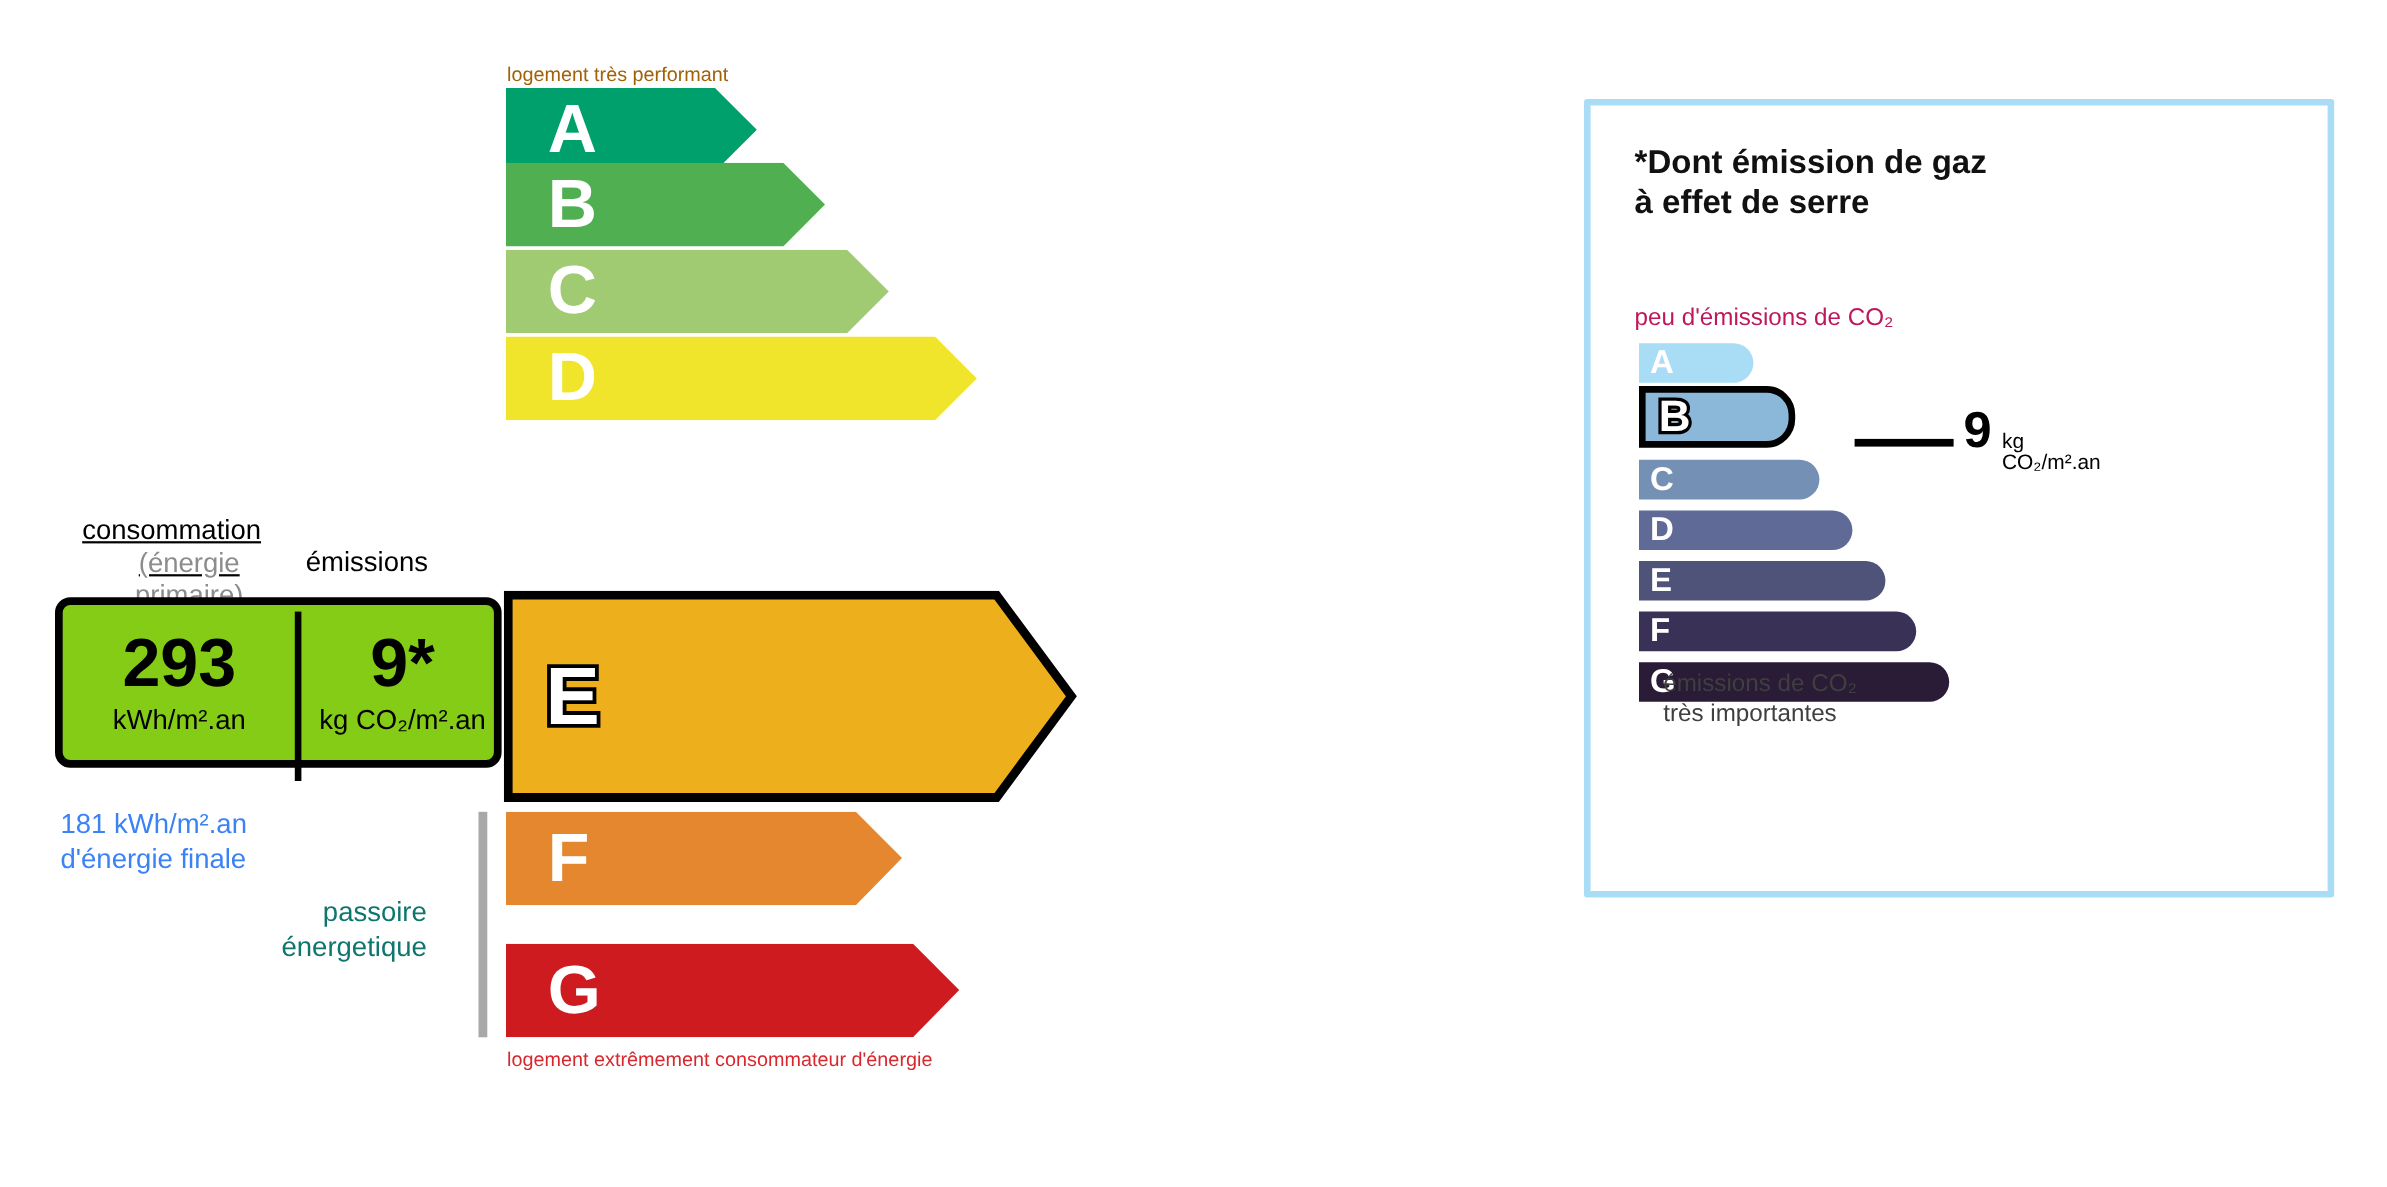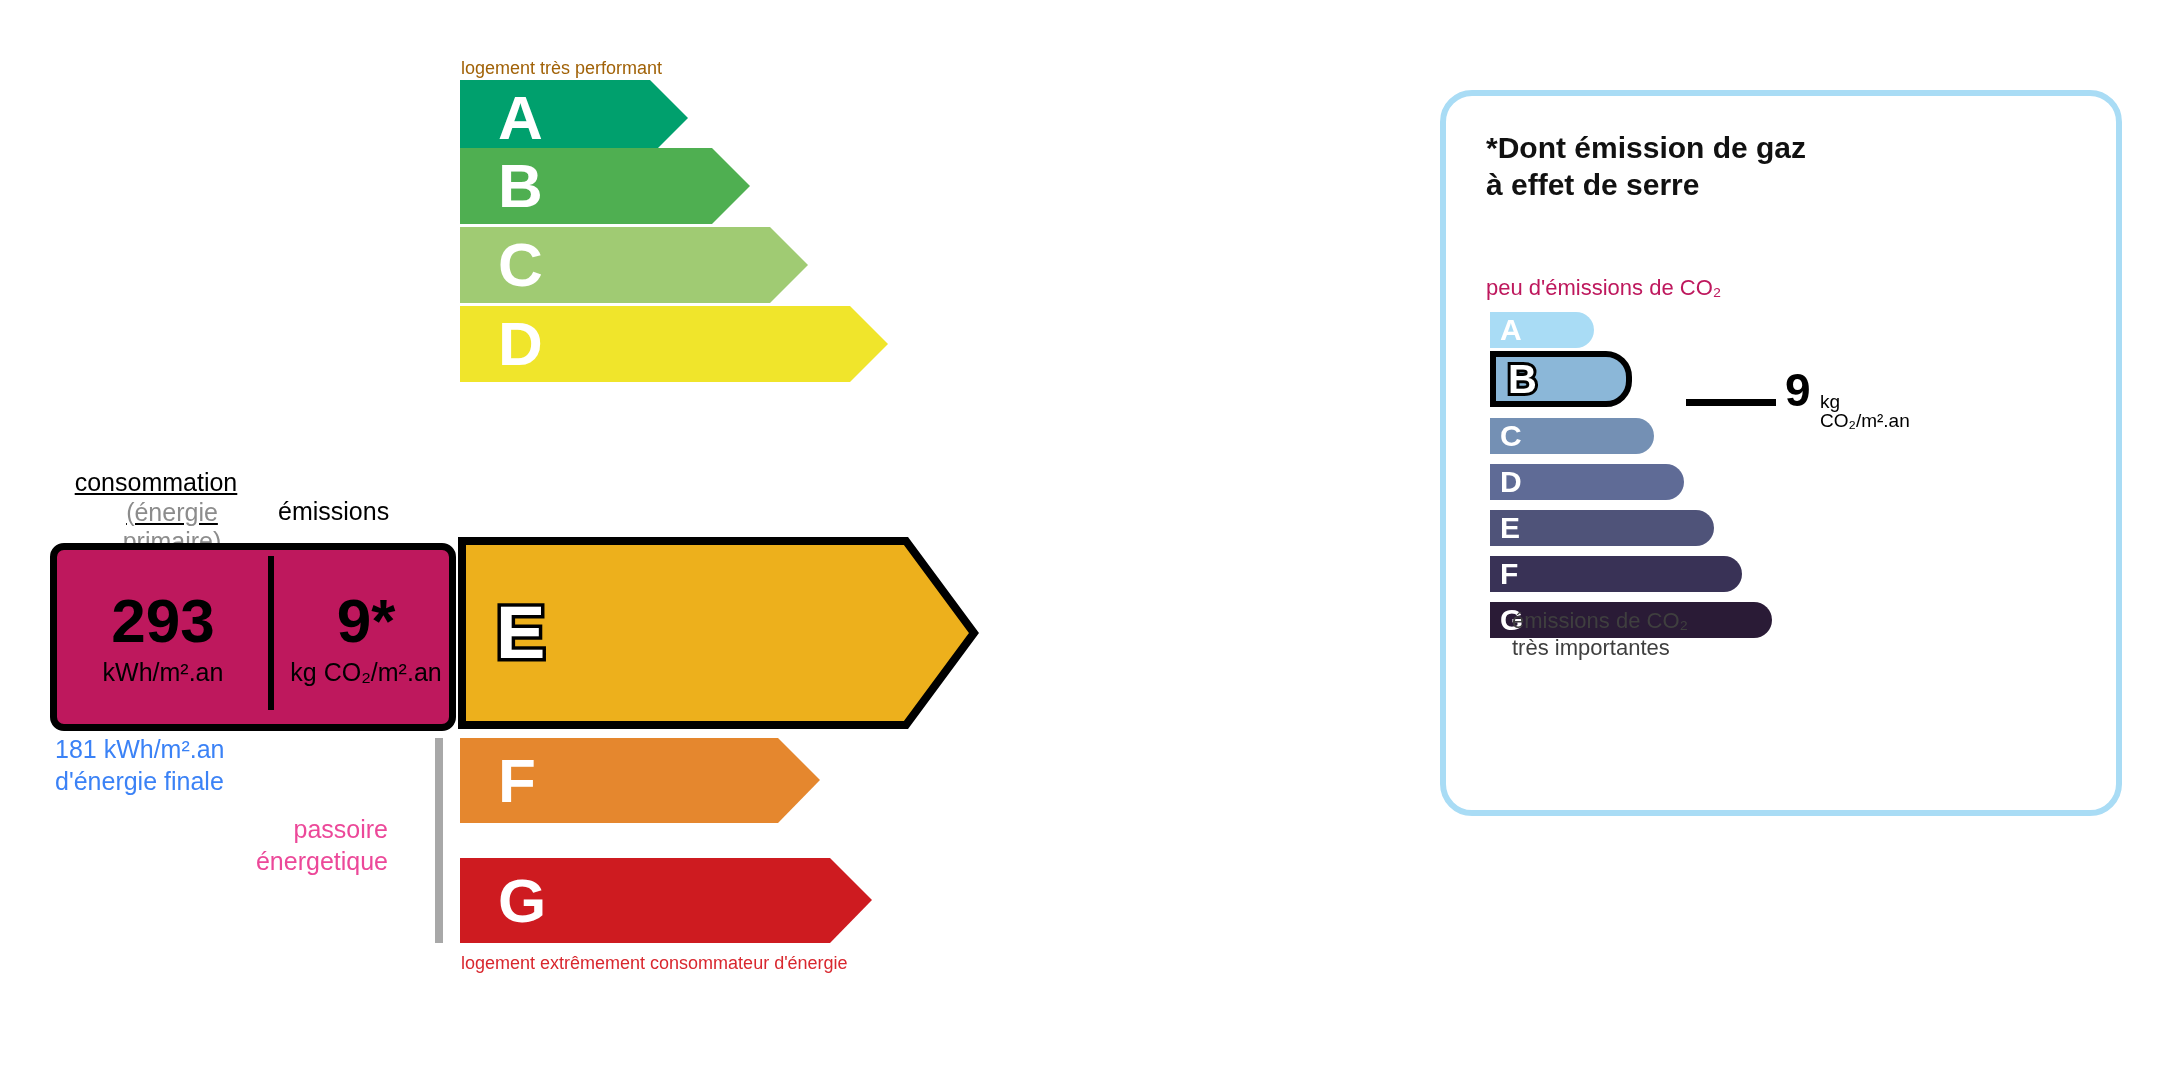--- a/index.html
+++ b/index.html
@@ -31,22 +31,22 @@
   
   #row-E .energy-letter{
     color:#fff;
     -webkit-text-stroke:7px #000;
     paint-order:stroke fill;
     font-size:74px;
   }
 
   
   #value-box{
-    position:absolute;left:50px;top:543px;width:406px;height:188px;
-    border:7px solid #000;border-radius:14px;background:#be185d;
+    position:absolute;left:50px;top:543px;width:406px;height:155px;
+    border:7px solid #000;border-radius:14px;background:#84cc16;
     box-sizing:border-box;z-index:5;
   }
   #value-divider{
     position:absolute;left:268px;top:556px;width:6px;height:154px;
     background:#000;z-index:6;
   }
   .val-cell{position:absolute;top:0;height:100%;display:flex;
     flex-direction:column;align-items:center;justify-content:center;}
   #cell-energy{left:0;width:212px;}
   #cell-co2{left:212px;width:194px;}
@@ -64,31 +64,31 @@
     font-size:25px;color:#000;line-height:1.18;
   }
 
   
   #lbl-final{
     position:absolute;left:55px;top:733px;
     font-size:25px;color:#3b82f6;line-height:1.28;
   }
   #lbl-passoire{
     position:absolute;left:180px;top:813px;width:208px;text-align:right;
-    font-size:25px;color:#ec4899;line-height:1.28;
+    font-size:25px;color:#0f766e;line-height:1.28;
   }
   #passoire-bar{
     position:absolute;left:435px;top:738px;width:8px;height:205px;
     background:#A8A8A8;
   }
 
   
   #co2-panel{
     position:absolute;left:1440px;top:90px;width:682px;height:726px;
-    border:6px solid #A9DCF5;border-radius:32px;background:#fff;
+    border:6px solid #A9DCF5;border-radius:3px;background:#fff;
     box-sizing:border-box;
   }
   #co2-title{
     position:absolute;left:40px;top:34px;
     font-size:30px;font-weight:bold;color:#111;line-height:1.22;
   }
   #co2-top-caption{
     position:absolute;left:40px;top:179px;
     font-size:22px;color:#be185d;
   }

